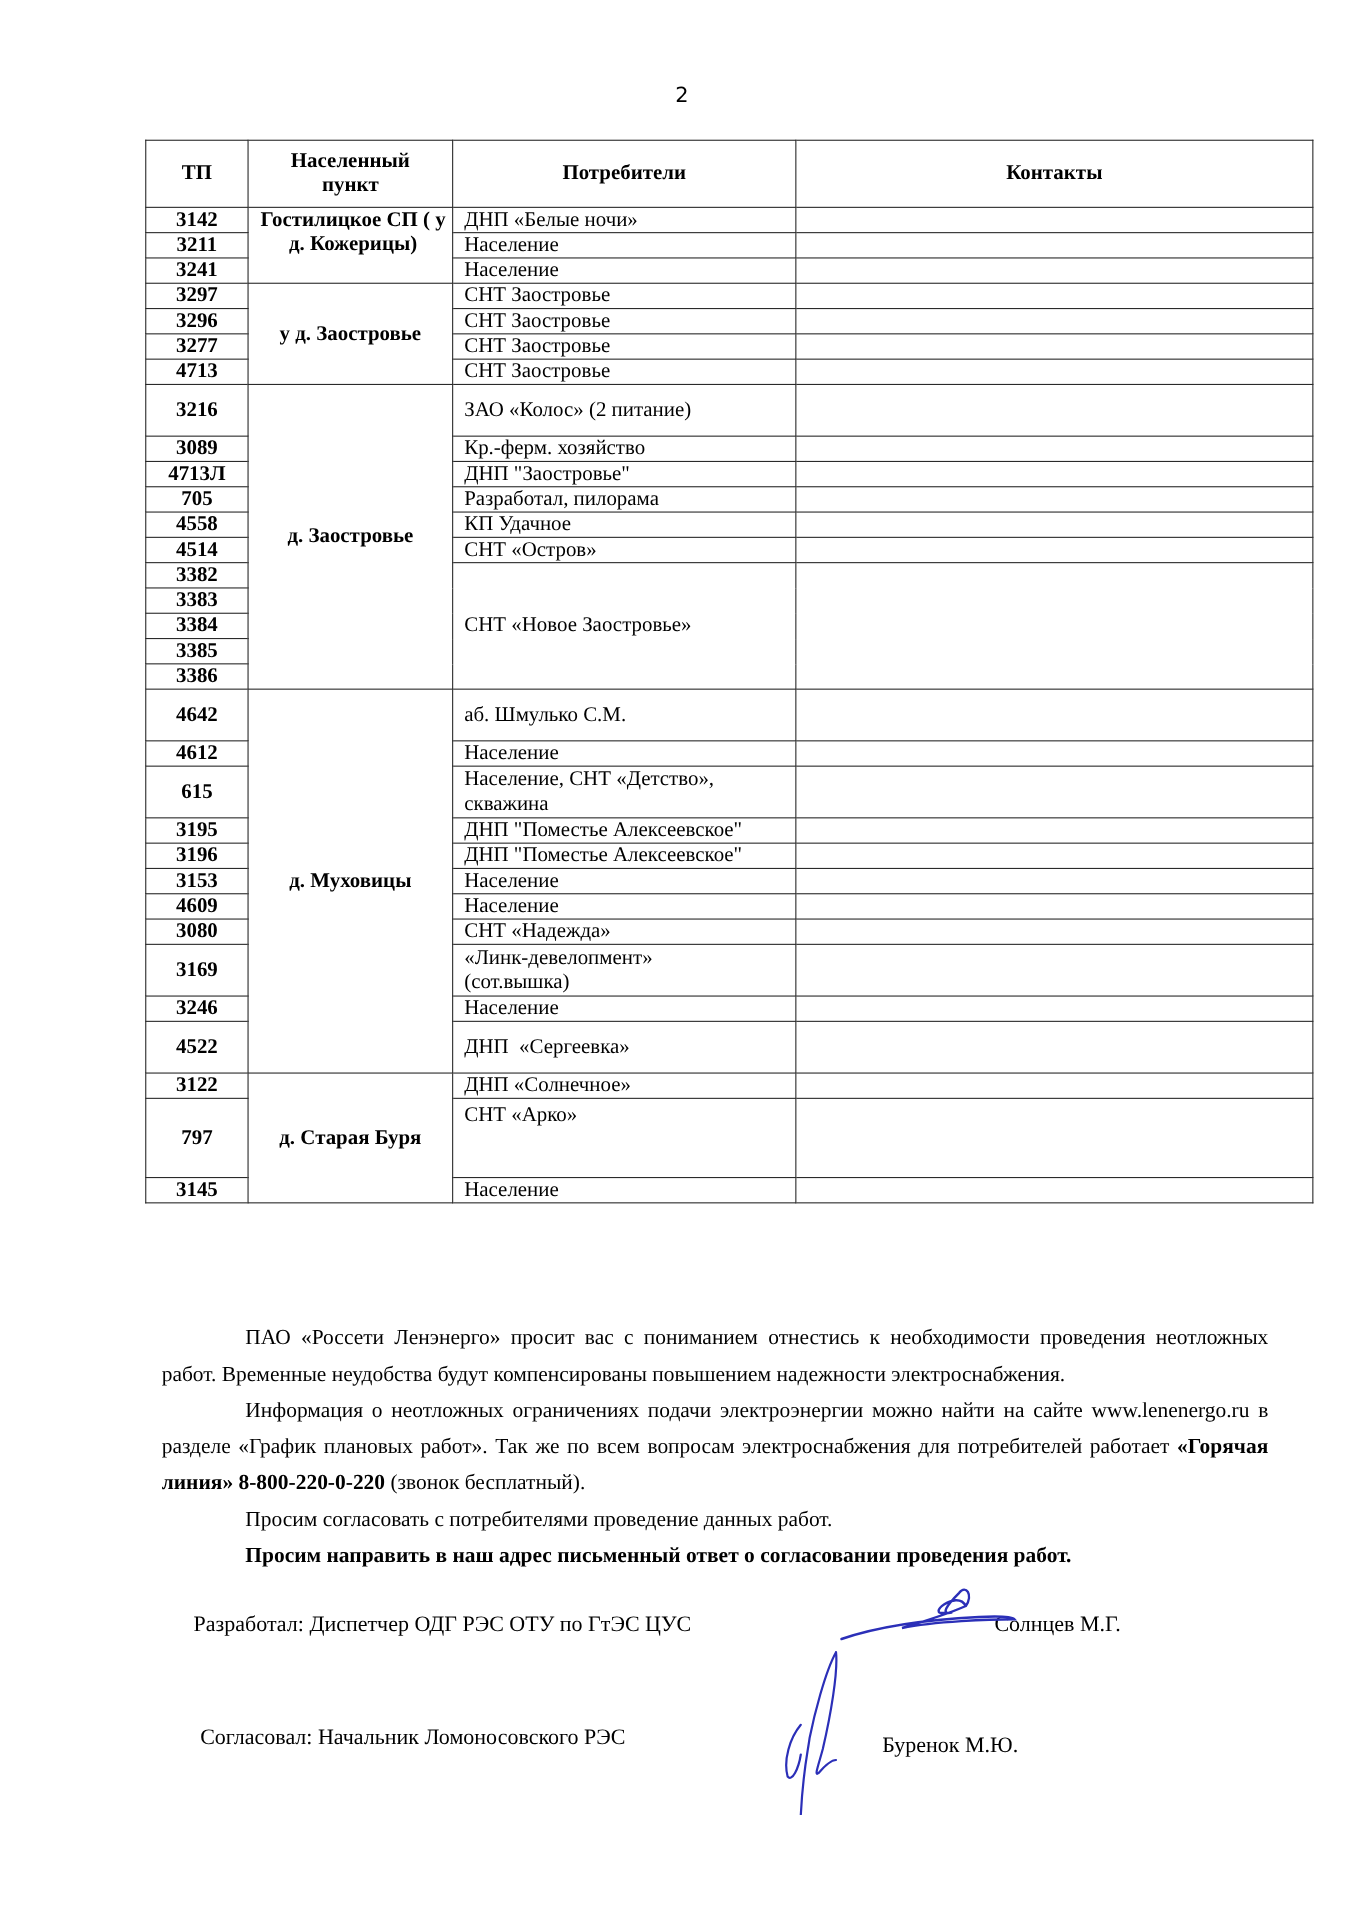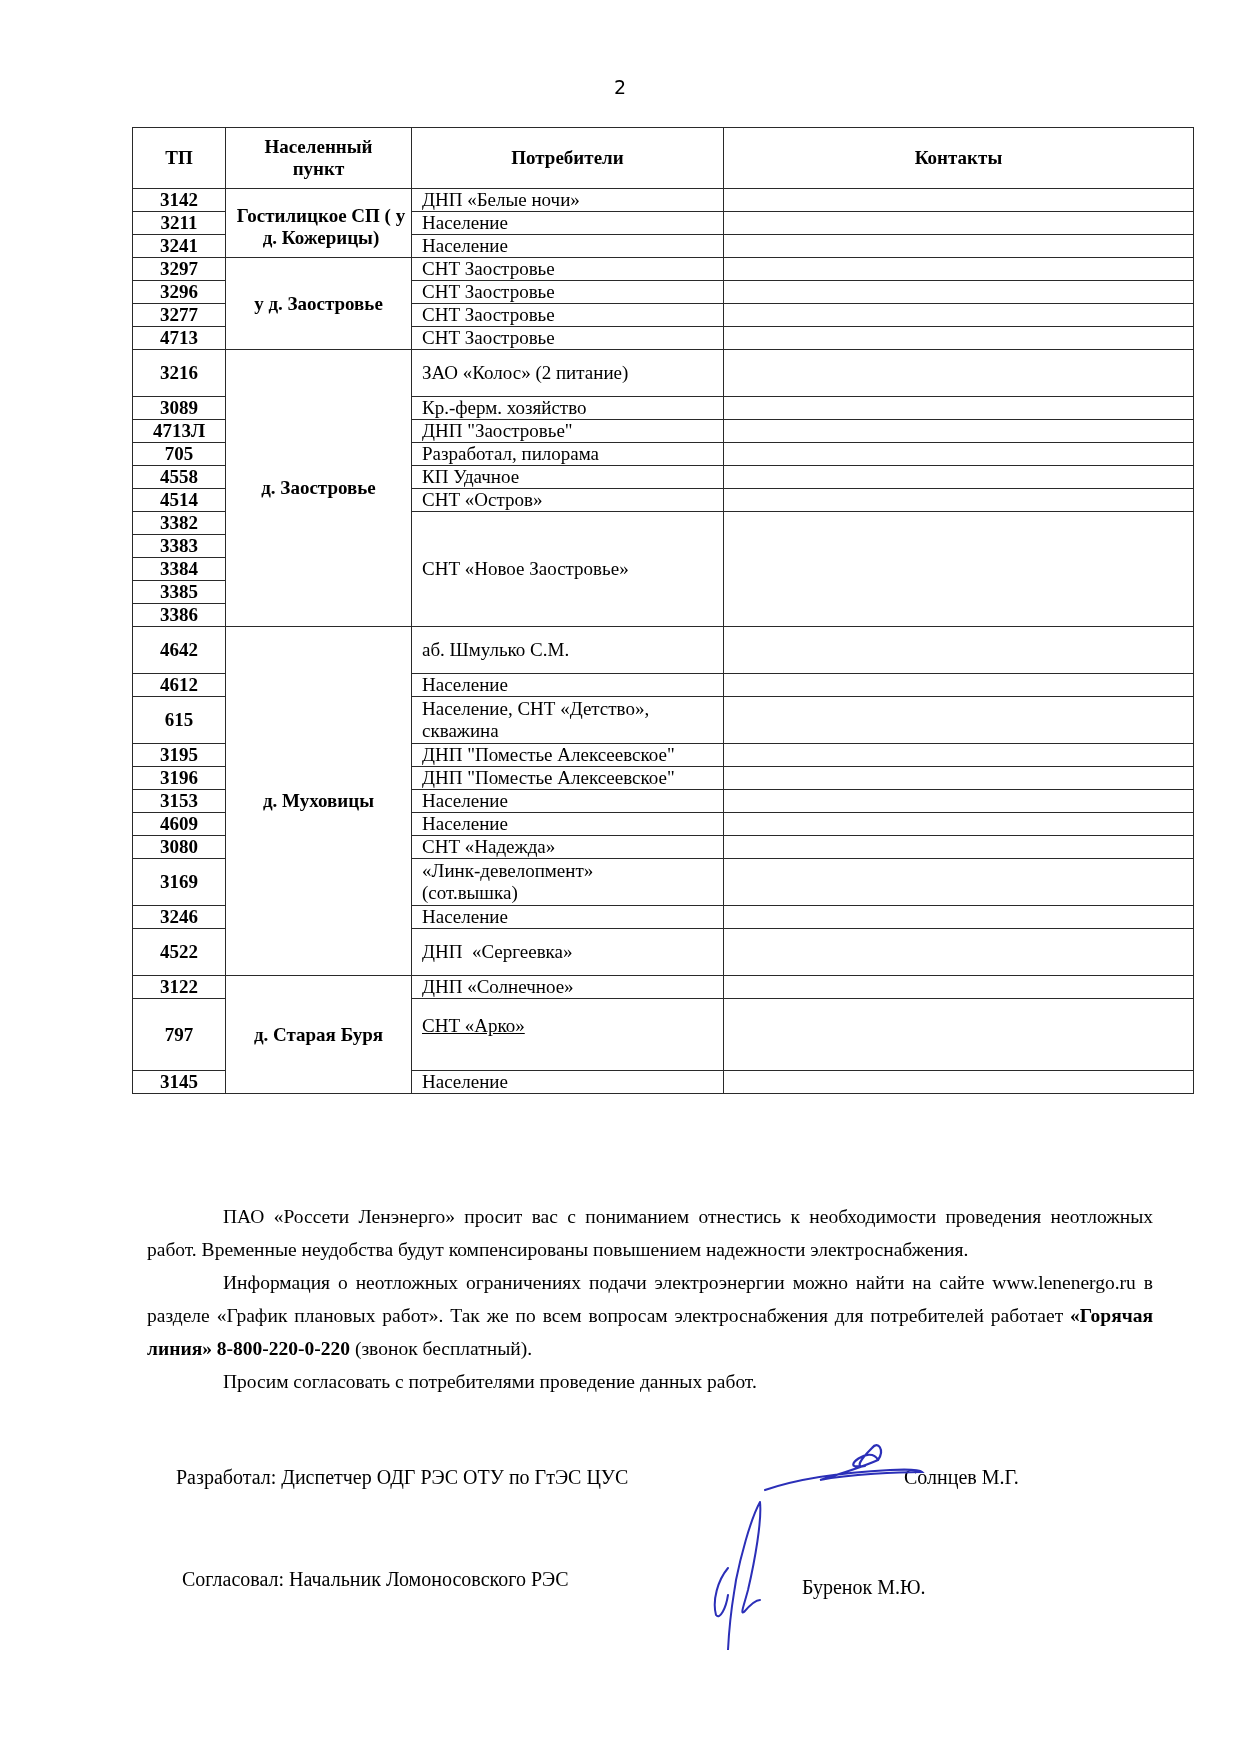--- a/index.html
+++ b/index.html
@@ -6,23 +6,23 @@
   body { width: 1240px; height: 1755px; position: relative; overflow: hidden;
          font-family: "Liberation Serif", "DejaVu Serif", serif; color: #000; }
   .page-num { position: absolute; top: 76px; left: 0; width: 1240px; text-align: center;
               font-family: "DejaVu Sans", "Liberation Sans", sans-serif; font-size: 19px; }
   table.grid { position: absolute; top: 127px; left: 132px; width: 1061px;
                border-collapse: collapse; table-layout: fixed; font-size: 19px; }
   table.grid td, table.grid th { border: 1.5px solid #2a2a2a; padding: 0 10px; line-height: 22px; }
   table.grid th { font-weight: bold; text-align: center; height: 60px; }
   td.tp { font-weight: bold; text-align: center; padding: 0 2px; }
   td.loc { font-weight: bold; text-align: center; vertical-align: middle; padding: 0 4px; }
-  td.loc.top { vertical-align: top; padding-top: 16px; }
+  td.loc.top { vertical-align: top; padding-top: 0; }
   td.cons { text-align: left; }
-  td.cons.top { vertical-align: top; padding-top: 16px; text-decoration: underline; }
+  td.cons.top { vertical-align: top; padding-top: 4px; }
   td.cont { }
   .r25 { height: 23px; }
   .r49 { height: 47px; }
   .r74 { height: 72px; }
   b.strong { font-weight: normal; }
   .para { position: absolute; left: 147px; width: 1006px; font-size: 19.5px; line-height: 33px;
           text-align: justify; }
   .para p { margin: 0; text-indent: 76px; }
   .para p.bold { font-weight: bold; }
   .sig-row { position: absolute; font-weight: normal; font-size: 20px; }
@@ -217,20 +217,21 @@
       <td class="cons">Население</td>
       <td class="cont"></td>
     </tr>
   </tbody>
 </table>
 
 <div class="para" style="top:1200px;">
   <p>ПАО «Россети Ленэнерго» просит вас с пониманием отнестись к необходимости проведения неотложных работ. Временные неудобства будут компенсированы повышением надежности электроснабжения.</p>
   <p><span>Информация о неотложных ограничениях подачи электроэнергии можно найти на сайте www.lenenergo.ru в разделе «График плановых работ». Так же по всем вопросам электроснабжения для потребителей работает </span><b>«Горячая линия» 8-800-220-0-220</b><span> (звонок бесплатный).</span></p>
   <p>Просим согласовать с потребителями проведение данных работ.</p>
+  <p class="bold">Просим направить в наш адрес письменный ответ о согласовании проведения работ.</p>
 </div>
 
 <div class="sig-row" style="top:1466px; left:176px;">Разработал: Диспетчер ОДГ РЭС ОТУ по ГтЭС ЦУС</div>
 <div class="sig-row" style="top:1466px; left:904px;">Солнцев М.Г.</div>
 <div class="sig-row" style="top:1568px; left:182px;">Согласовал: Начальник Ломоносовского РЭС</div>
 <div class="sig-row" style="top:1576px; left:802px;">Буренок М.Ю.</div>
 
 <svg class="sig" style="top:1430px; left:760px;" width="170" height="70" viewBox="0 0 170 70">
   <path d="M5,60 C40,48 90,42 130,40 C150,39 160,40 162,42 C140,42 90,44 60,50 C80,44 100,38 118,30 C125,20 118,10 112,18 C100,30 95,38 105,36 M118,30 C110,14 80,40 100,36" fill="none" stroke="#2b2fb8" stroke-width="2.2" stroke-linecap="round"></path>
 </svg>

